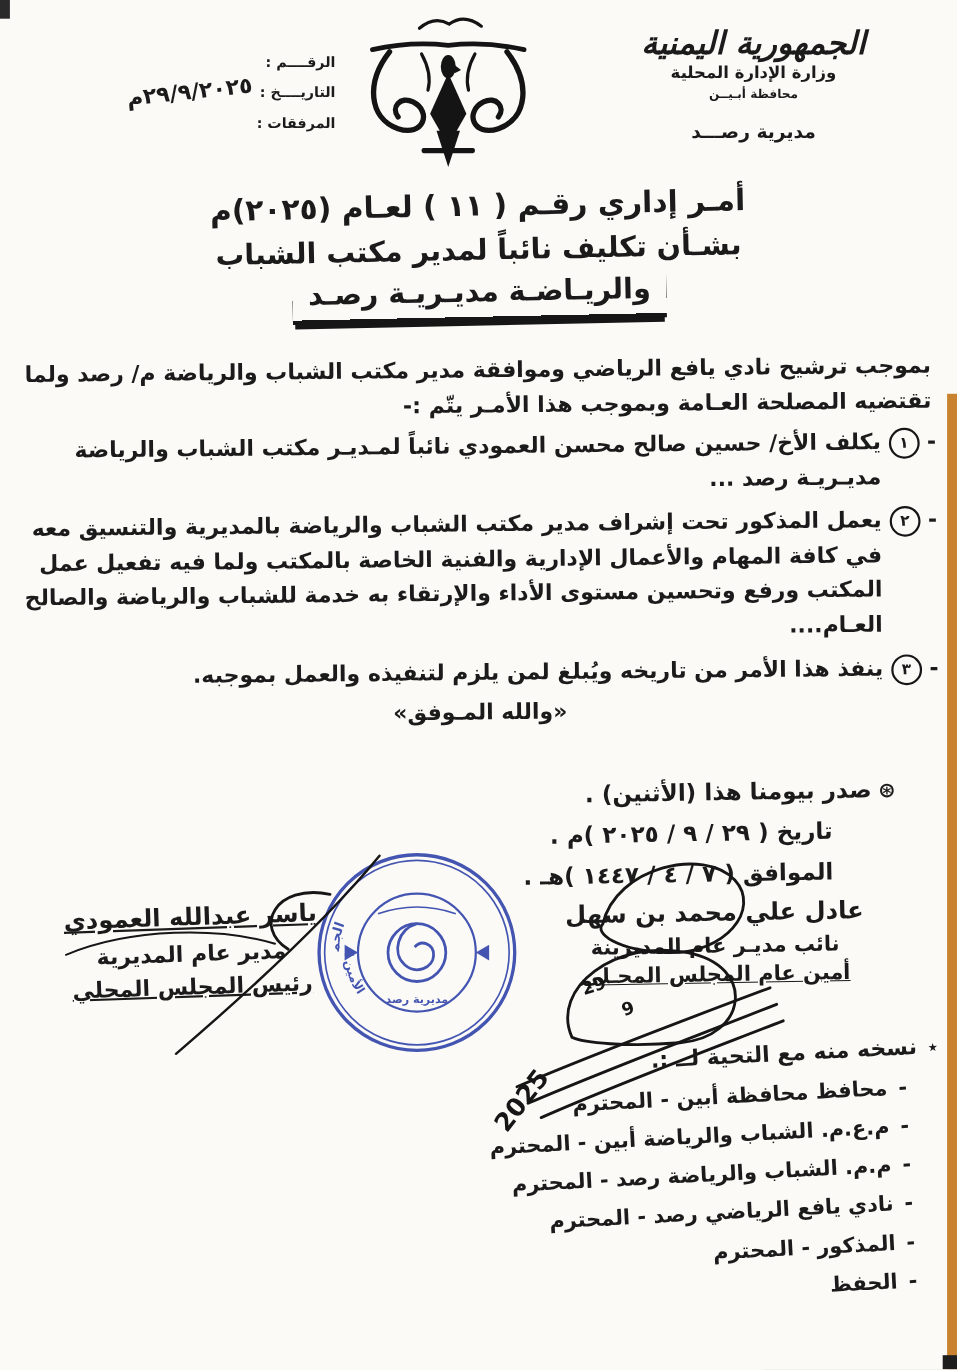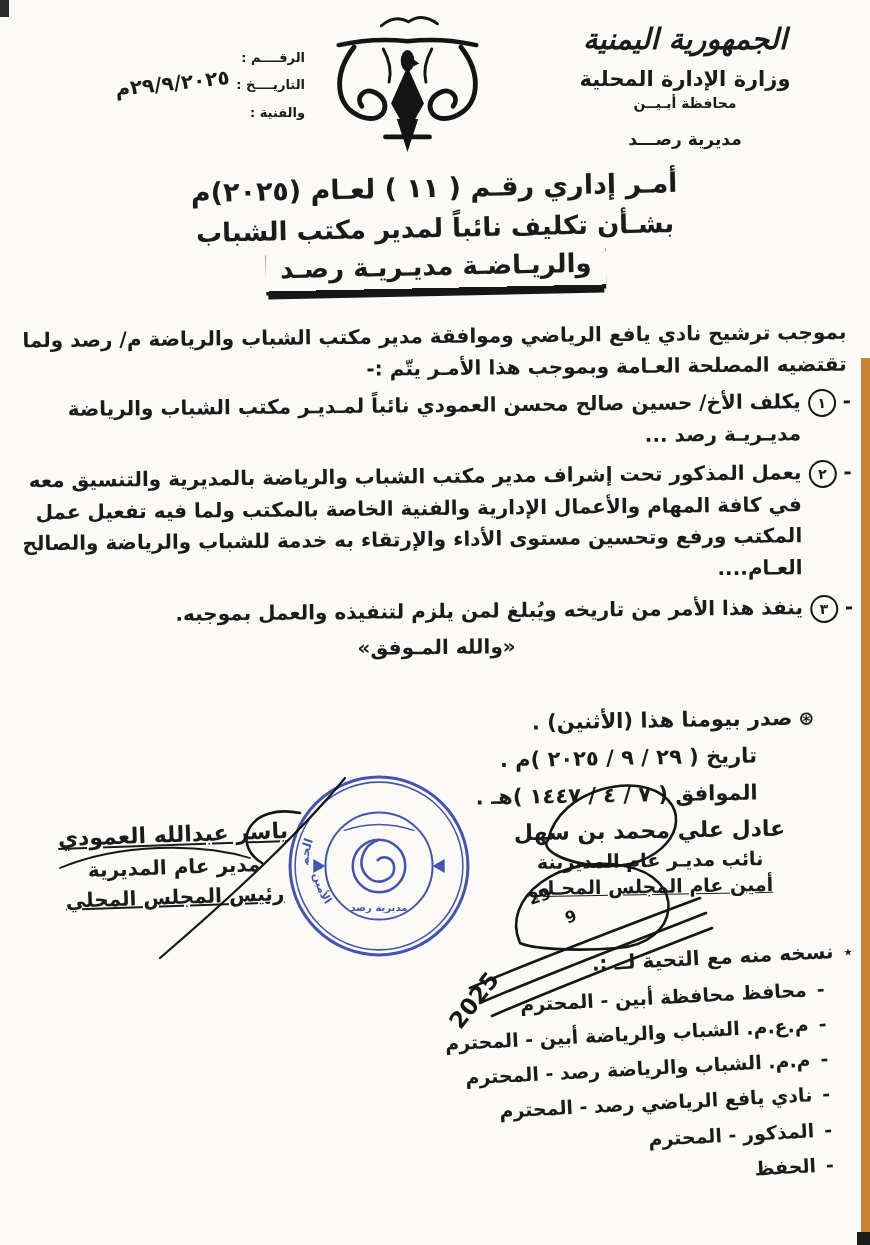--- a/index.html
+++ b/index.html
@@ -16,22 +16,22 @@
   
   .hdr-left{position:absolute;top:44px;right:565px;width:120px;text-align:right;
     font-size:13px;font-weight:bold;line-height:2.1;}
   .hdr-left .lbl{display:block;letter-spacing:.5px;}
   .date-value{position:absolute;top:75px;right:640px;width:190px;font-size:20px;font-weight:bold;
     transform:rotate(-6deg);white-space:nowrap;}
   .emblem{position:absolute;top:8px;left:325px;width:165px;height:150px;}
   .hdr-right{position:absolute;top:22px;left:540px;width:290px;text-align:center;}
   .hdr-country{font-size:29px;font-weight:bold;font-style:italic;line-height:1.2;
     font-family:"DejaVu Serif",serif;}
-  .hdr-ministry{font-size:21px;font-weight:bold;margin-top:10px;}
-  .hdr-gov{font-size:14px;font-weight:bold;margin-top:4px;}
+  .hdr-ministry{font-size:15px;font-weight:bold;}
+  .hdr-gov{font-size:11px;font-weight:bold;margin-top:4px;}
   .hdr-dist{font-size:17px;font-weight:bold;margin-top:18px;}
 
   
   .title{position:absolute;top:168px;right:150px;width:570px;text-align:center;
     transform:rotate(-1.2deg);font-weight:bold;}
   .title-l1{font-size:27px;line-height:1.5;}
   .title-l2{font-size:26px;line-height:1.5;}
   .title-l3{font-size:26px;line-height:1.4;display:inline-block;padding:0 14px 4px 14px;
     box-shadow:0 4px 0 0 #161616, 0 10px 0 -2px #161616;}
 
@@ -80,21 +80,21 @@
 
 <div class="page">
 
   <div class="edge-strip"></div>
   <div class="corner-mark-br"></div>
   <div class="corner-mark-tl"></div>
 
   <div class="hdr-left">
     <span class="lbl">الرقــــم :</span>
     <span class="lbl">التاريــــخ :</span>
-    <span class="lbl">والفنية :</span>
+    <span class="lbl">المرفقات :</span>
   </div>
   <div class="date-value">٢٩/٩/٢٠٢٥م</div>
 
   <svg class="emblem" viewBox="0 0 170 150">
     <g stroke="#141414" fill="none" stroke-width="4.5" stroke-linecap="round">
       <path d="M58 16 Q72 4 86 12 Q100 2 116 14" stroke-width="3"></path>
       <path d="M14 36 Q50 28 85 32 Q120 28 156 36"></path>
       <path d="M30 38 C8 66 10 100 38 110 C62 118 70 94 52 85 C40 79 31 90 38 99" stroke-width="5"></path>
       <path d="M140 38 C162 66 160 100 132 110 C108 118 100 94 118 85 C130 79 139 90 132 99" stroke-width="5"></path>
       <path d="M60 40 Q70 58 66 74" stroke-width="3"></path>

